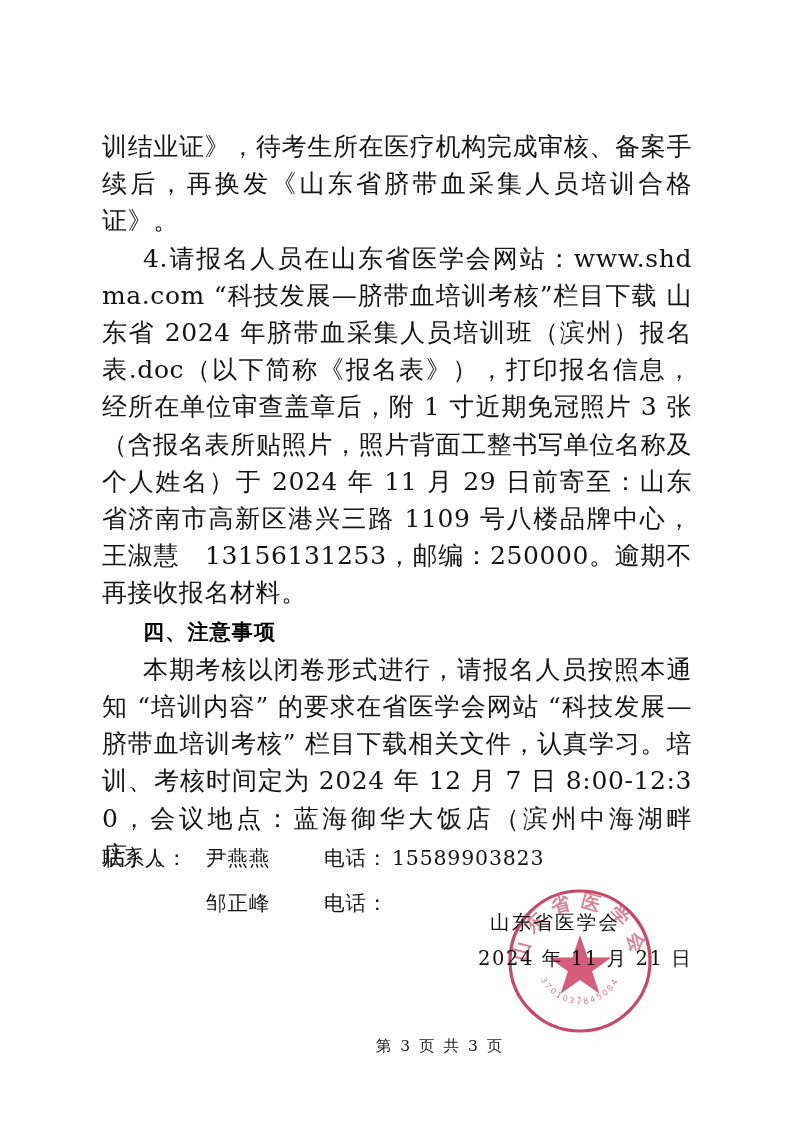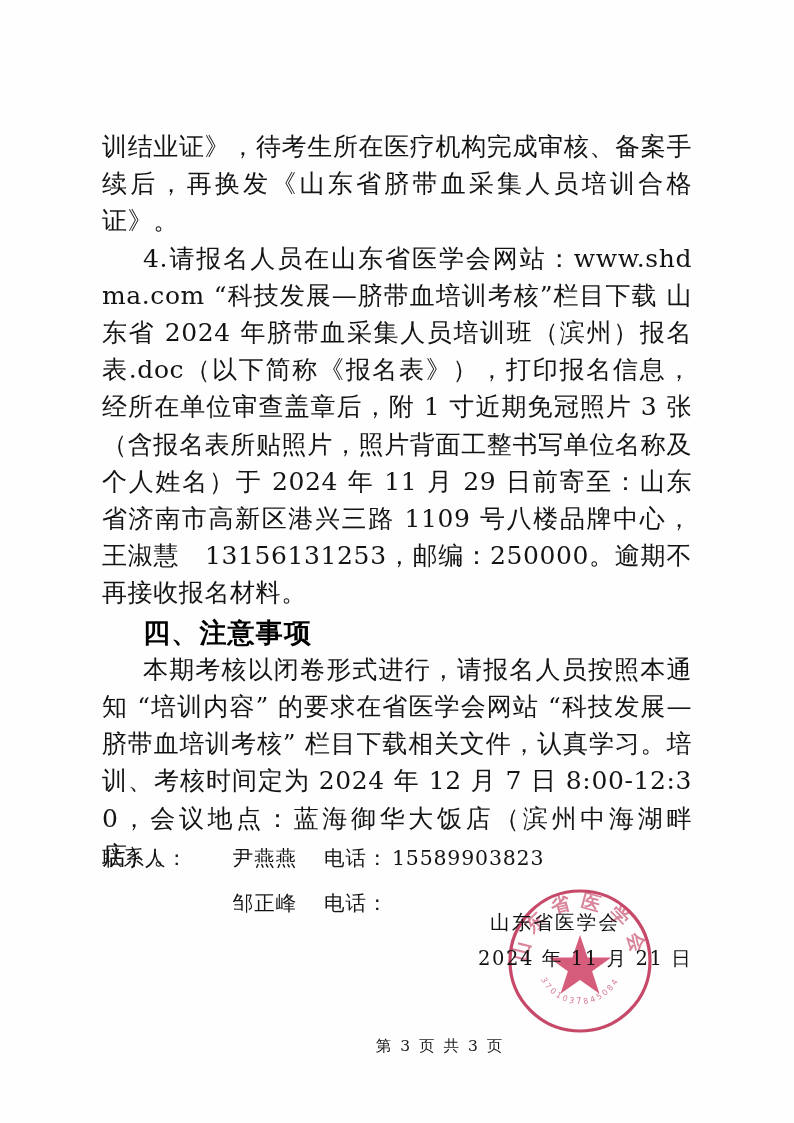--- a/index.html
+++ b/index.html
@@ -43,21 +43,21 @@
     font-family: "DejaVu Serif", "Liberation Serif", serif;
   }
   .para.indent {
     text-indent: 41px;
   }
   .para.cont {
     text-indent: 0;
   }
 
   .heading {
-    font-size: 27px;
+    font-size: 21px;
     line-height: 37.2px;
     font-weight: bold;
     text-indent: 41px;
     letter-spacing: 1.2px;
     color: #000000;
     margin: 0;
     font-family: "DejaVu Sans", "Liberation Sans", sans-serif;
   }
 
   .spacer-sm { height: 2px; }
@@ -72,21 +72,21 @@
     line-height: 37.2px;
     color: #141414;
   }
   .contact-row {
     display: flex;
     align-items: baseline;
     white-space: pre;
   }
   .c-label { display: inline-block; width: 104px; letter-spacing: 1px;}
   .c-label.blank { visibility: hidden; }
-  .c-name  { display: inline-block; width: 118px; letter-spacing: 1px; text-align: center;}
+  .c-name  { display: inline-block; width: 118px; letter-spacing: 1px;}
   .c-phlabel { display: inline-block; width: 68px; letter-spacing: 1px; margin-top: 8px;}
   .c-phone { letter-spacing: 0.8px; margin-top: 22px; }
 
   
   .seal {
     position: absolute;
     left: 505px;
     top: 886px;
     width: 150px;
     height: 150px;

